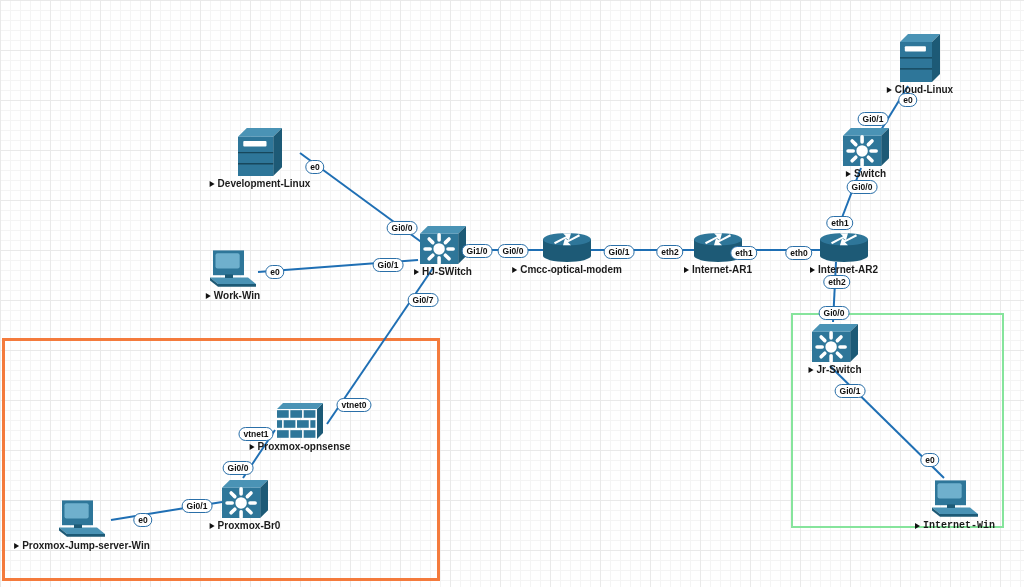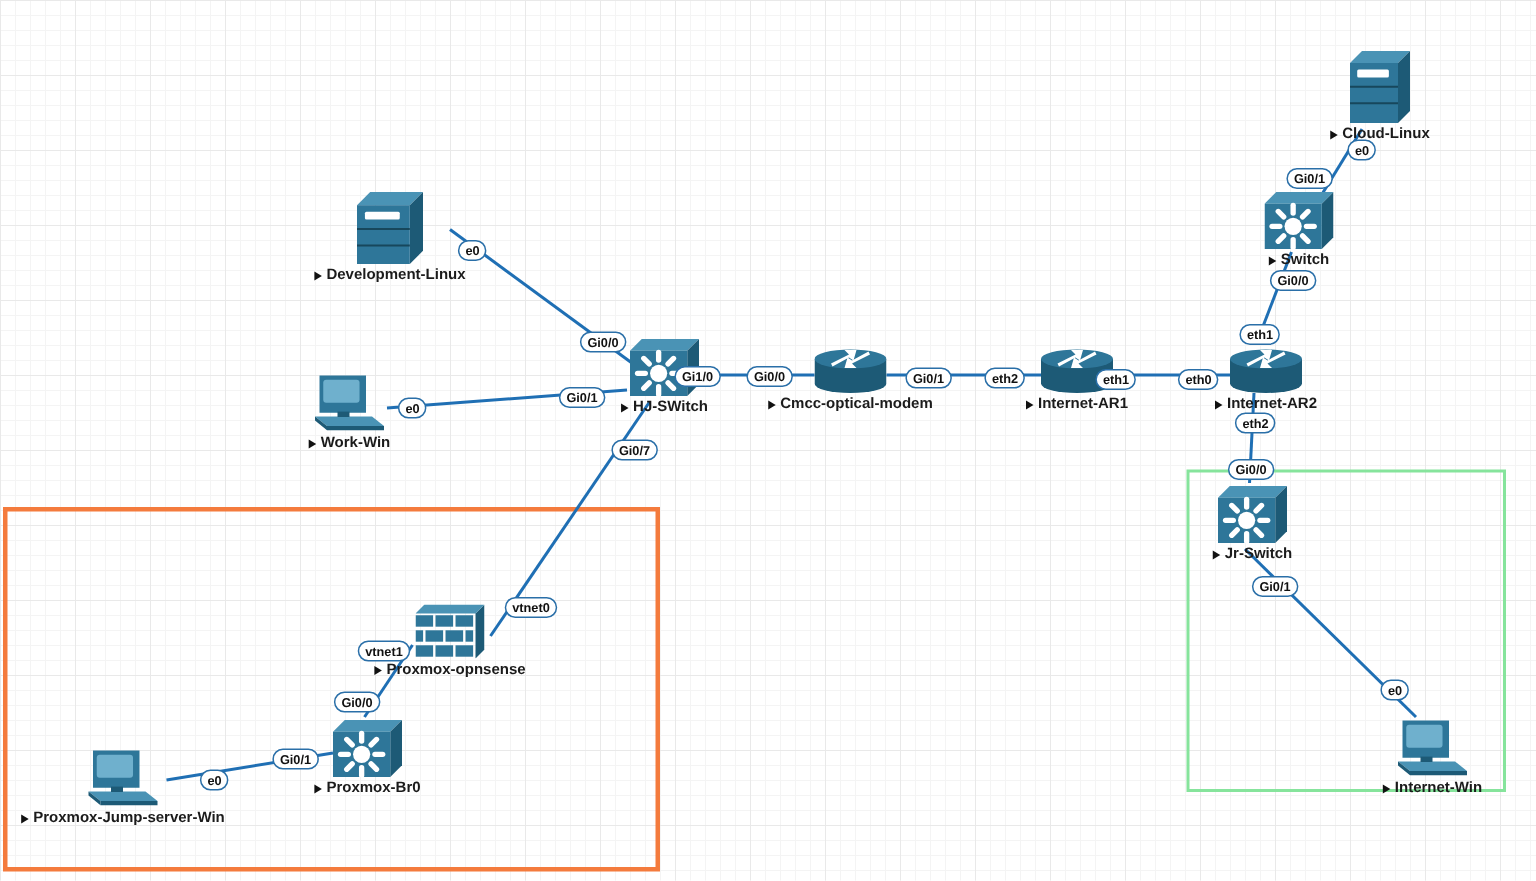--- a/index.html
+++ b/index.html
@@ -213,21 +213,21 @@
       </div>
       <div class="node" style="left: 930px; top: 478px; width: 50px; height: 40px;">
         <span class="icon"><svg width="50" height="40" viewBox="0 0 50 40">
             <path d="M5,2.4 L36,2.4 L36,27.2 L5,27.2 Z" fill="#2e7699"></path>
             <rect x="7.5" y="5.2" width="24.18" height="15.376" fill="#6fb0cd" rx="2"></rect>
             <path d="M2,29.6 L40,29.6 L48,36 L10,36 Z" fill="#4a93b5"></path>
             <path d="M2,29.6 L10,36 L10,38.8 L2,32.400000000000006 Z" fill="#1d5a76"></path>
             <path d="M10,36 L48,36 L48,38.8 L10,38.8 Z" fill="#1d5a76"></path>
             <rect x="17" y="26.400000000000002" width="8" height="3.5999999999999996" fill="#1d5a76"></rect>
           </svg></span>
-        <div class="nlabel" style="top: 42px;">
+        <div class="nlabel" style="top: 42px; font-family: Liberation Mono, monospace;">
           <span class="tri"></span>
           <span>Internet-Win</span>
         </div>
       </div>
       <div class="node" style="left: 277px; top: 403px; width: 46px; height: 36px;">
         <span class="icon"><svg width="46" height="36" viewBox="0 0 46 36">
             <path d="M40.019999999999996,5.98 L46,0 L46,30.02 L40.019999999999996,36 Z" fill="#1d5a76"></path>
             <path d="M0,5.98 L5.98,0 L46,0 L40.019999999999996,5.98 Z" fill="#4a93b5"></path>
             <rect x="0" y="7.180000000000001" width="11.739999999999998" height="7.606666666666666" fill="#2e7699"></rect>
             <rect x="13.339999999999998" y="7.180000000000001" width="11.739999999999998" height="7.606666666666666" fill="#2e7699"></rect>
@@ -279,21 +279,21 @@
           <span>Proxmox-Jump-server-Win</span>
         </div>
       </div>
     </div>
 
   <div id="ports">
       <div class="port" style="left: 315px; top: 167px;">e0</div>
       <div class="port" style="left: 402px; top: 228px;">Gi0/0</div>
       <div class="port" style="left: 275px; top: 272px;">e0</div>
       <div class="port" style="left: 388px; top: 265px;">Gi0/1</div>
-      <div class="port" style="left: 465px; top: 251px;">Gi1/0</div>
+      <div class="port" style="left: 477px; top: 251px;">Gi1/0</div>
       <div class="port" style="left: 513px; top: 251px;">Gi0/0</div>
       <div class="port" style="left: 619px; top: 252px;">Gi0/1</div>
       <div class="port" style="left: 670px; top: 252px;">eth2</div>
       <div class="port" style="left: 744px; top: 253px;">eth1</div>
       <div class="port" style="left: 799px; top: 253px;">eth0</div>
       <div class="port" style="left: 840px; top: 223px;">eth1</div>
       <div class="port" style="left: 862px; top: 187px;">Gi0/0</div>
       <div class="port" style="left: 873px; top: 119px;">Gi0/1</div>
       <div class="port" style="left: 908px; top: 100px;">e0</div>
       <div class="port" style="left: 837px; top: 282px;">eth2</div>

